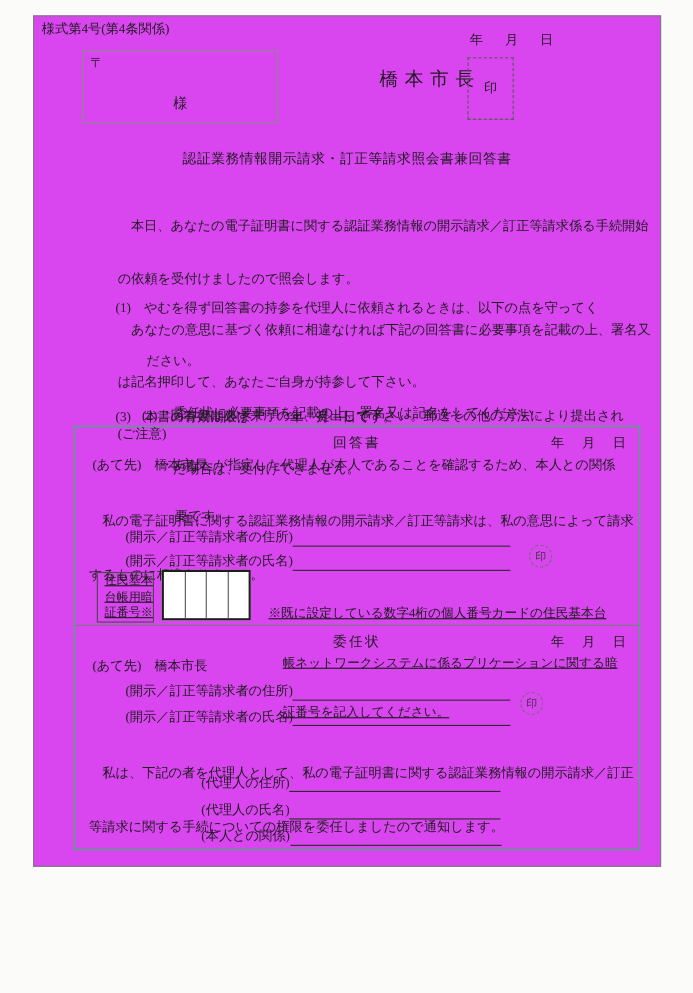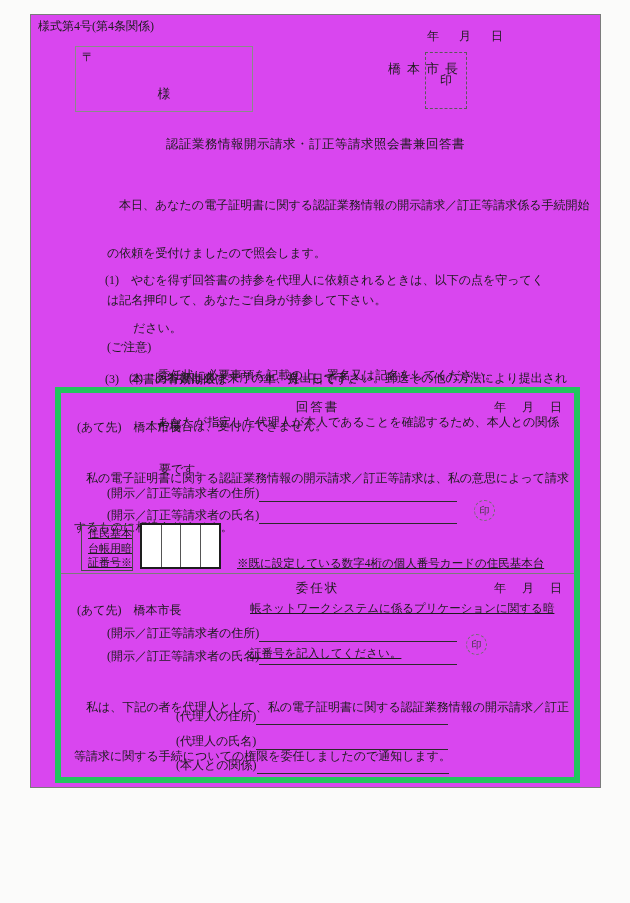--- a/index.html
+++ b/index.html
@@ -12,36 +12,36 @@
   .abs { position:absolute; }
   .outer-box {
     position:absolute; left:30px; top:14px; width:569px; height:772px;
     border:1px solid #7b7b7b; background:#d946ef;
   }
   .form-number { left:7px; top:3px; font-size:12px; }
   .top-date { left:396px; top:13px; font-size:12px; letter-spacing:4px; }
   .addr-box { left:44px; top:31px; width:176px; height:64px; border:1px solid #8a8a8a; }
   .postal-mark { position:absolute; left:6px; top:2px; font-size:12px; }
   .honorific { position:absolute; left:0; right:0; top:38px; text-align:center; font-size:13px; }
-  .mayor { left:314px; top:45px; font-size:13px; letter-spacing:6px;margin-left:43px; }
+  .mayor { left:314px; top:45px; font-size:17px; letter-spacing:6px; }
   .seal-box {
     left:394px; top:37px; width:40px; height:55px; border:1px dashed #5a5a5a;
     display:flex; align-items:center; justify-content:center; font-size:12px;
   }
   .doc-title { left:0; right:0; top:121px; text-align:center; font-size:12.5px; letter-spacing:0.5px; }
   .textblock { font-size:12px; line-height:15.7px; white-space:pre;margin-left:44px; }
   .intro { left:32px; top:152px; }
   .note1 { left:30px; top:227px; }
   .note2 { left:30px; top:325px;padding-left:24px; }
   .note3 { left:30px; top:357px; }
   .m28 { margin-left:28px; }
   .m41 { margin-left:41px; }
   .m54 { margin-left:54px; }
 
-  .main-box { left:24px; top:372px; width:513px; height:384px; border:6px solid #22c55e; }
+  .main-box { left:36px; top:372px; width:513px; height:384px; border:1px solid #22c55e; }
   .sec-title { position:absolute; left:0; right:0; text-align:center; font-size:12.5px; letter-spacing:2px; }
   .sec-date { position:absolute; right:10px; font-size:12px; letter-spacing:2px; }
   .atesaki { position:absolute; left:16px; font-size:12px; }
   .para { position:absolute; left:13px; width:492px; font-size:12px; line-height:16.2px; white-space:pre; }
   .field-row { position:absolute; left:46px; font-size:12px; white-space:nowrap; }
   .uline { display:inline-block; border-bottom:1px solid #2b2b2b; height:13px; vertical-align:bottom; }
   .ul200 { width:198px; } .ul192 { width:192px; }
   .seal-circle {
     position:absolute; width:19px; height:19px; border:1px dashed #6e6e6e; border-radius:50%;
     font-size:10px; display:flex; align-items:center; justify-content:center; color:#3a3a3a;
@@ -78,20 +78,21 @@
   <div class="abs mayor">橋本市長</div>
   <div class="abs seal-box">
     <span>印</span>
   </div>
 
   <div class="abs doc-title">認証業務情報開示請求・訂正等請求照会書兼回答書</div>
 
   <div class="abs textblock intro">
     <div>　本日、あなたの電子証明書に関する認証業務情報の開示請求／訂正等請求係る手続開始</div>
     <div>の依頼を受付けましたので照会します。</div>
+    <div>　あなたの意思に基づく依頼に相違なければ下記の回答書に必要事項を記載の上、署名又</div>
     <div>は記名押印して、あなたご自身が持参して下さい。</div>
     <div>(ご注意)</div>
   </div>
 
   <div class="abs textblock note1">
     <div>(1)　やむを得ず回答書の持参を代理人に依頼されるときは、以下の点を守ってく</div>
     <div class="m28">ださい。</div>
     <div class="m41">・委任状に必要事項を記載の上、署名又は記名をしてください。</div>
     <div class="m41">・あなたが指定した代理人が本人であることを確認するため、本人との関係</div>
     <div class="m54">要です。</div>

